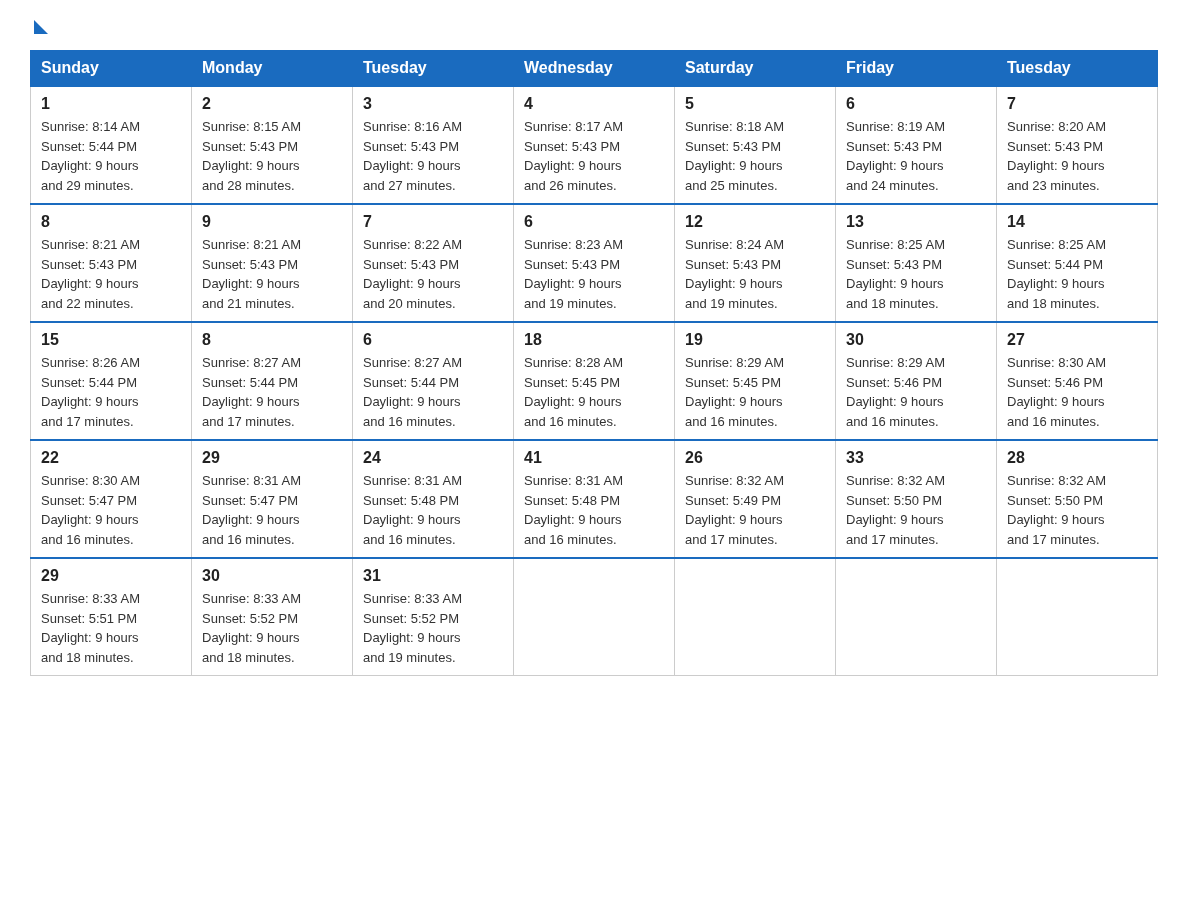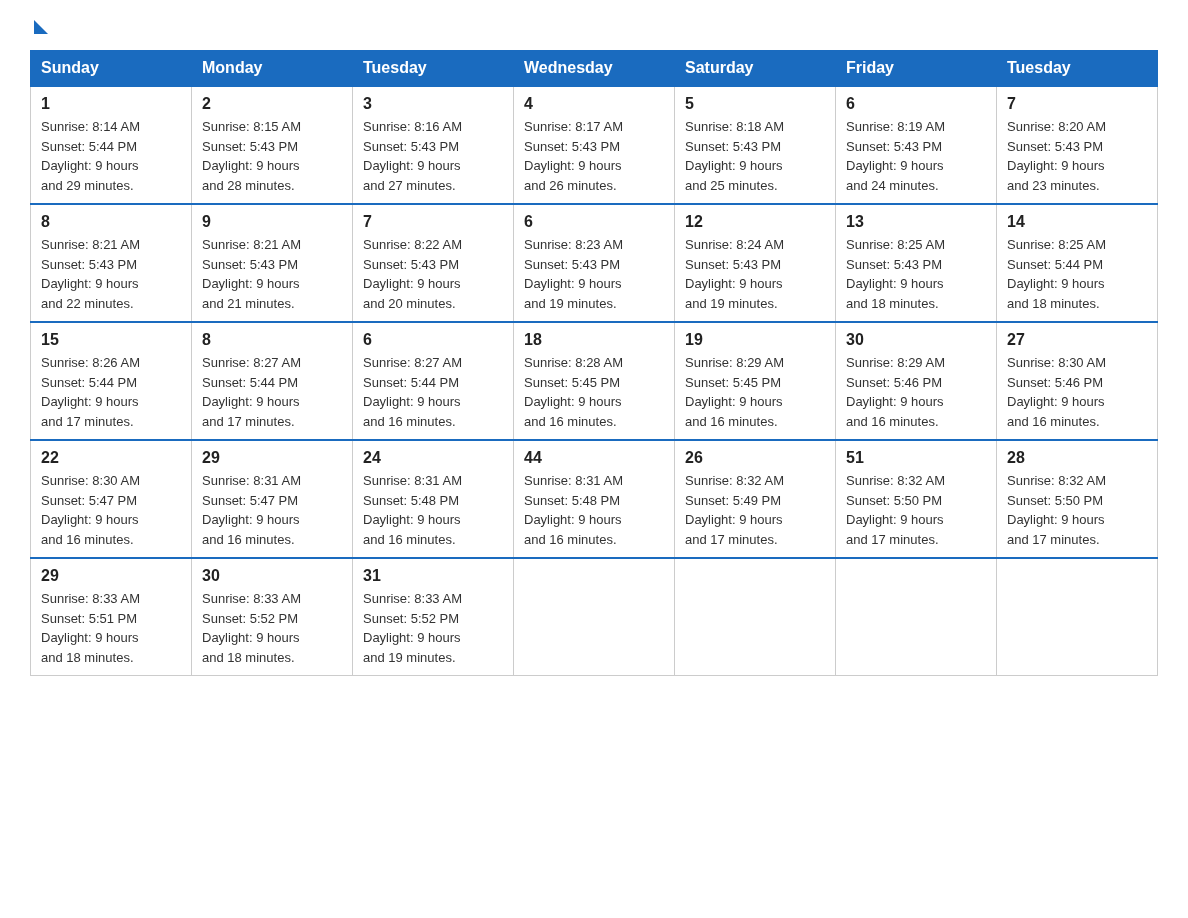--- a/index.html
+++ b/index.html
@@ -353,39 +353,39 @@
         <td>
           <span class="day-number">24</span>
           <div class="day-info">
             Sunrise: 8:31 AM<br>
             Sunset: 5:48 PM<br>
             Daylight: 9 hours<br>
             and 16 minutes.
           </div>
         </td>
         <td>
-          <span class="day-number">44</span>
+          <span class="day-number">41</span>
           <div class="day-info">
             Sunrise: 8:31 AM<br>
             Sunset: 5:48 PM<br>
             Daylight: 9 hours<br>
             and 16 minutes.
           </div>
         </td>
         <td>
           <span class="day-number">26</span>
           <div class="day-info">
             Sunrise: 8:32 AM<br>
             Sunset: 5:49 PM<br>
             Daylight: 9 hours<br>
             and 17 minutes.
           </div>
         </td>
         <td>
-          <span class="day-number">51</span>
+          <span class="day-number">33</span>
           <div class="day-info">
             Sunrise: 8:32 AM<br>
             Sunset: 5:50 PM<br>
             Daylight: 9 hours<br>
             and 17 minutes.
           </div>
         </td>
         <td>
           <span class="day-number">28</span>
           <div class="day-info">

